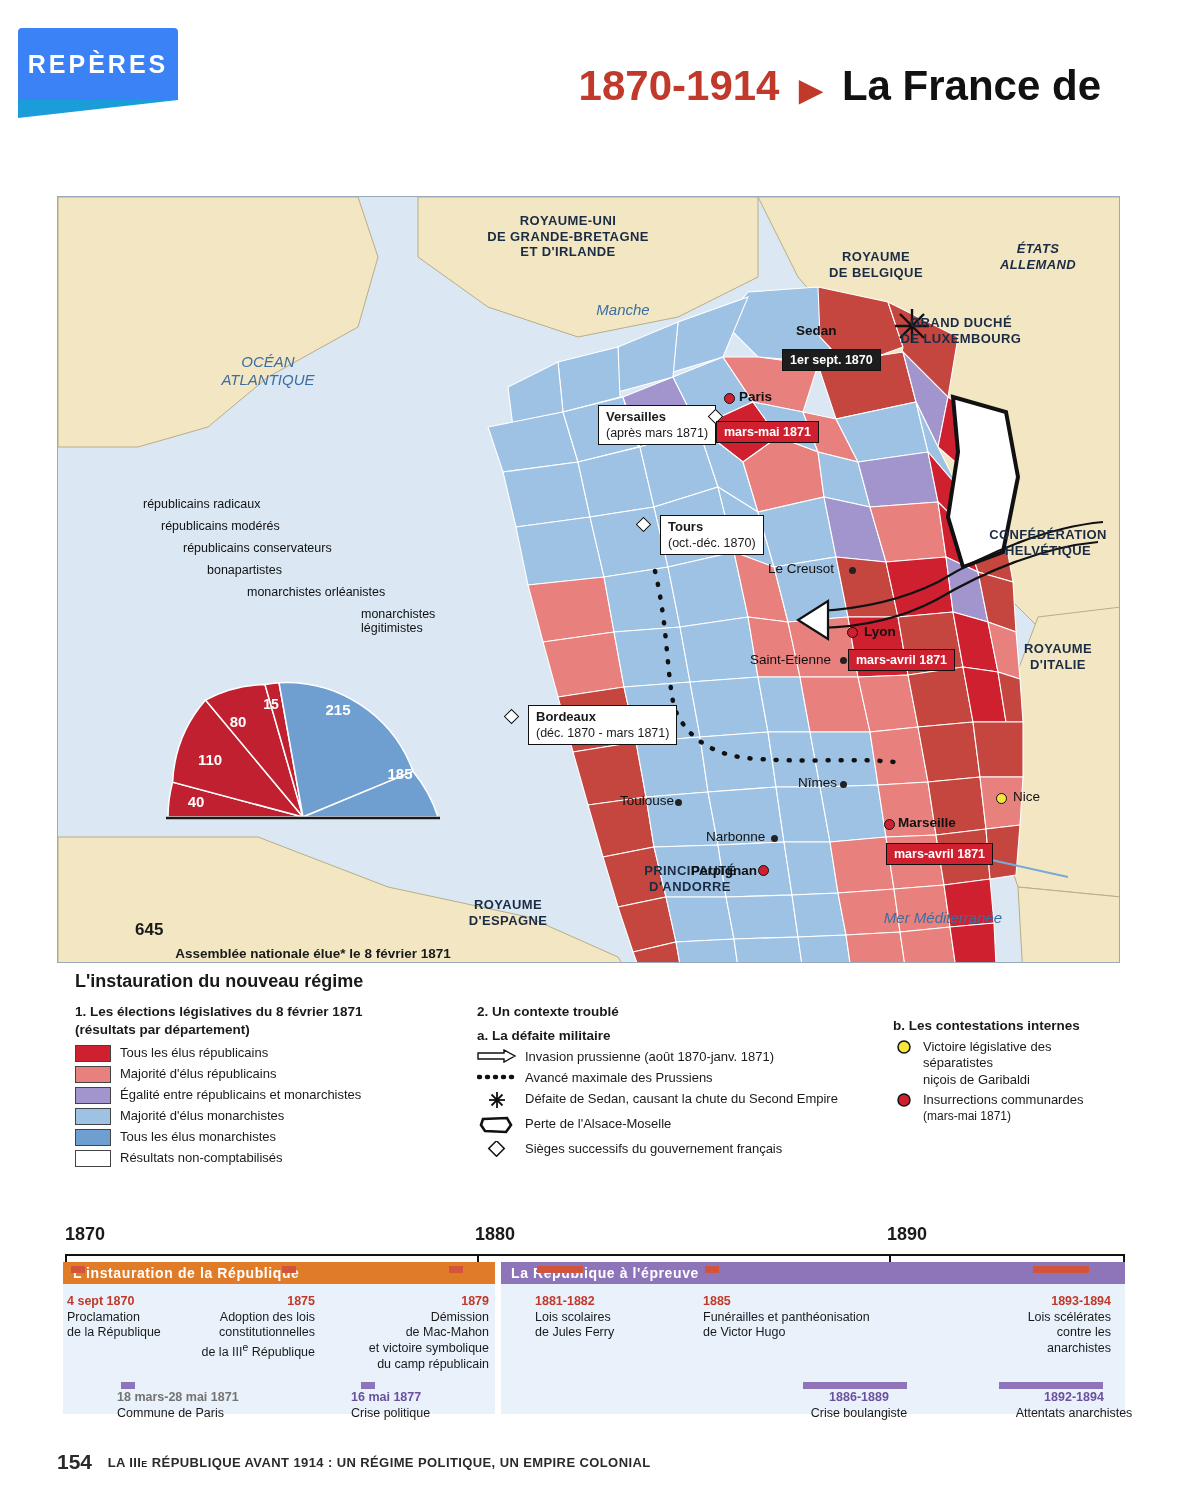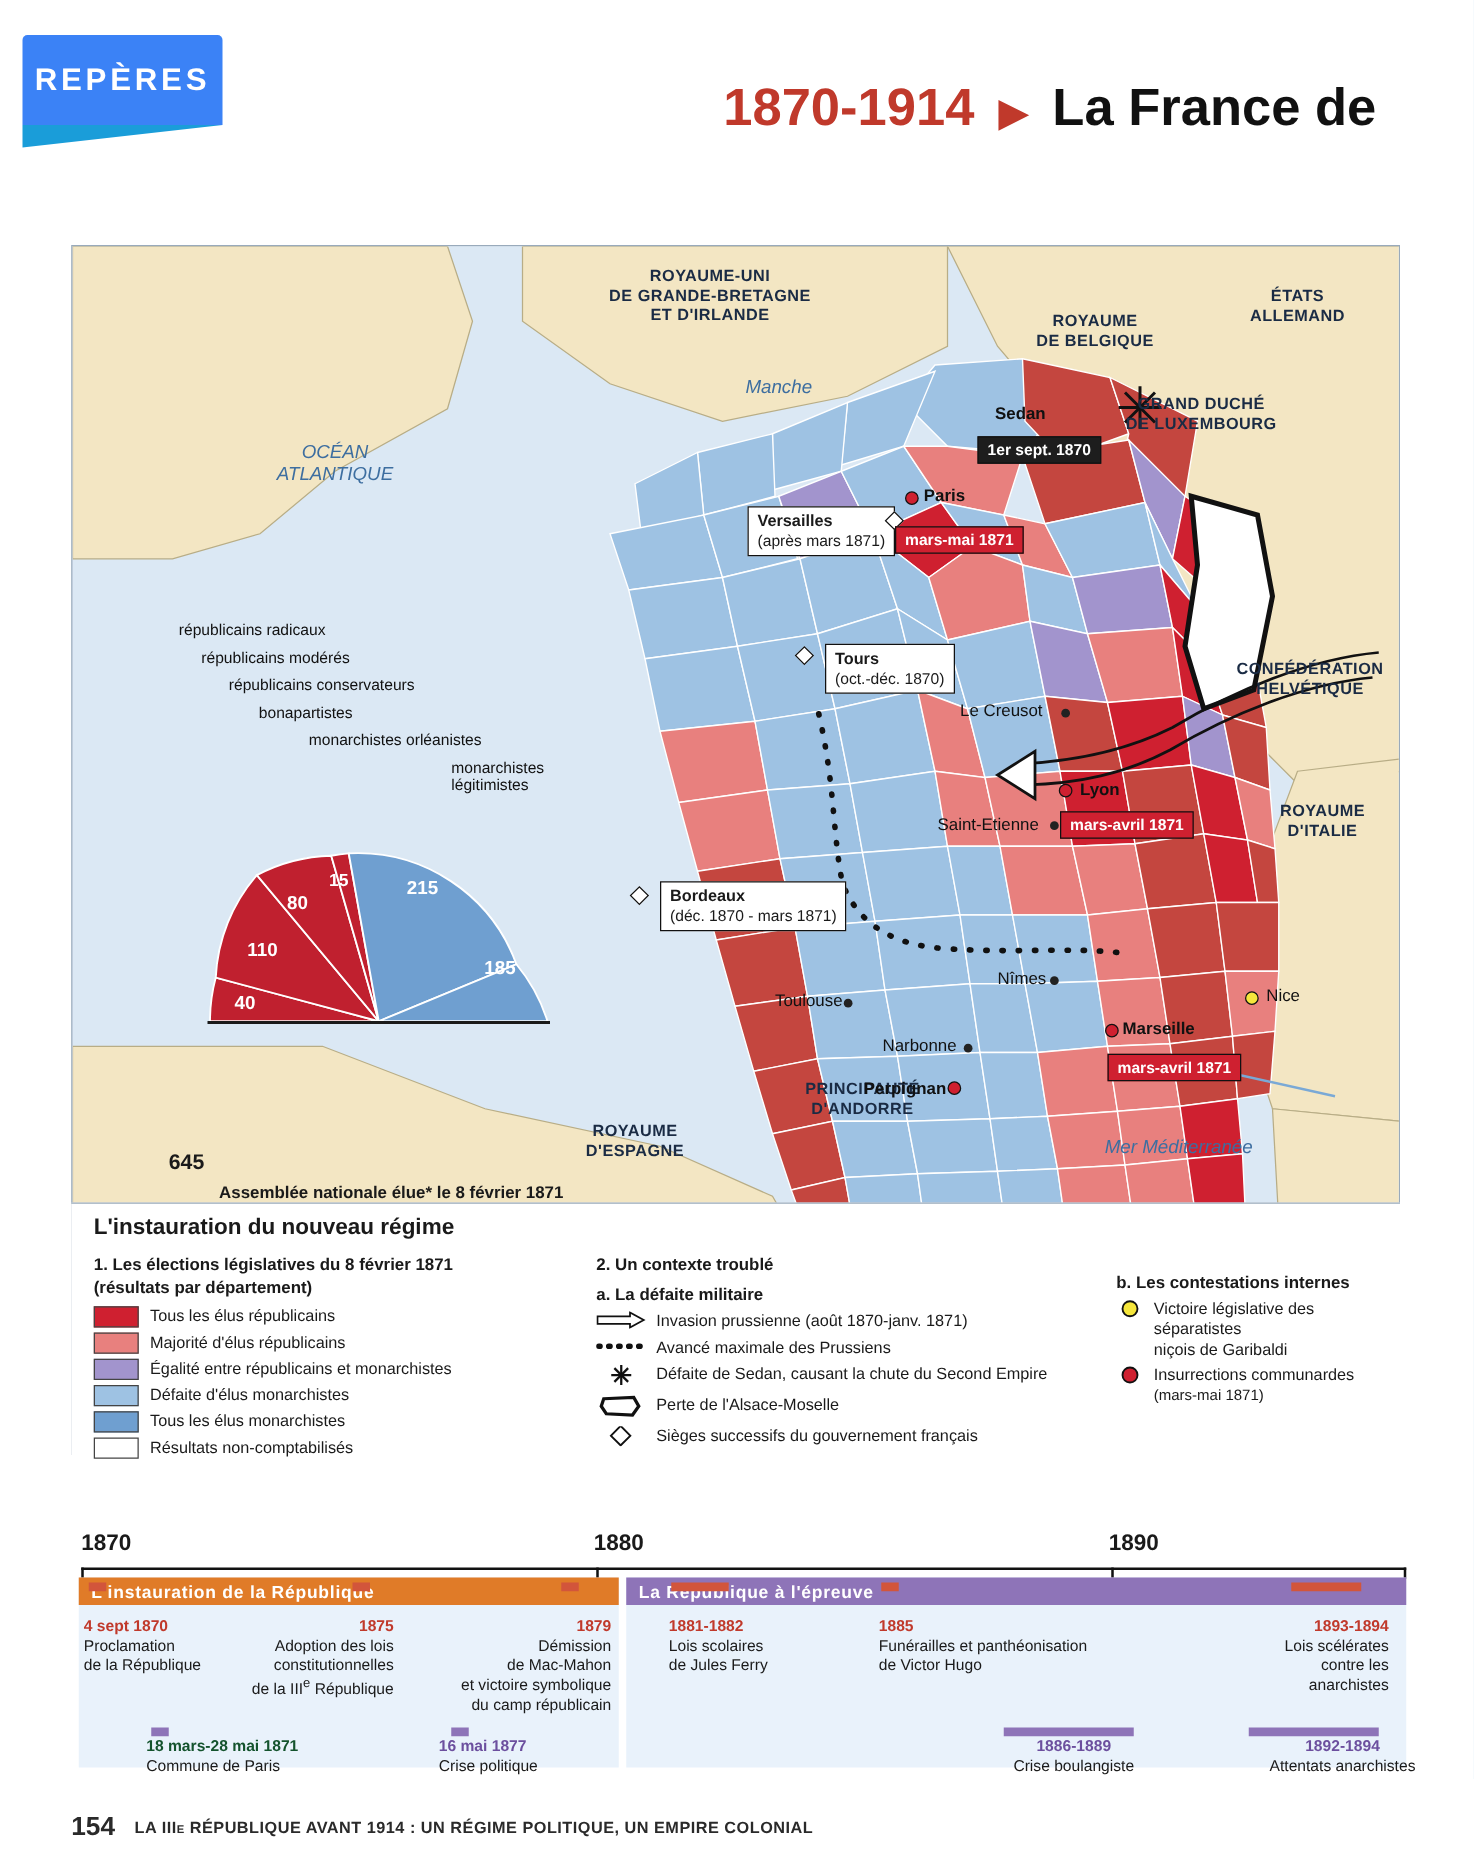--- a/index.html
+++ b/index.html
@@ -401,21 +401,21 @@
       <line x1="837" y1="129" x2="871" y2="129"></line>
       <line x1="842" y1="117" x2="866" y2="141"></line>
       <line x1="866" y1="117" x2="842" y2="141"></line>
     </g>
 
     <line x1="920" y1="660" x2="1010" y2="680" stroke="#7aa9d6" stroke-width="2"></line>
   </svg>
 
   <div class="map-label" style="left:400px; top:16px; width:220px;">ROYAUME-UNI<br>DE GRANDE-BRETAGNE<br>ET D'IRLANDE</div>
   <div class="map-label" style="left:728px; top:52px; width:180px;">ROYAUME<br>DE BELGIQUE</div>
-  <div class="map-label" style="left:900px; top:32px; width:160px;">ÉTATS<br>ALLEMAND</div>
+  <div class="map-label" style="left:900px; top:44px; width:160px;font-style:italic;">ÉTATS<br>ALLEMAND</div>
   <div class="map-label" style="left:808px; top:118px; width:190px;">GRAND DUCHÉ<br>DE LUXEMBOURG</div>
   <div class="map-label" style="left:910px; top:330px; width:160px;">CONFÉDÉRATION<br>HELVÉTIQUE</div>
   <div class="map-label" style="left:930px; top:444px; width:140px;">ROYAUME<br>D'ITALIE</div>
   <div class="map-label" style="left:360px; top:700px; width:180px;">ROYAUME<br>D'ESPAGNE</div>
   <div class="map-label" style="left:552px; top:666px; width:160px;">PRINCIPAUTÉ<br>D'ANDORRE</div>
 
   <div class="sea-label" style="left:500px; top:104px; width:130px;">Manche</div>
   <div class="sea-label" style="left:130px; top:156px; width:160px;">OCÉAN<br>ATLANTIQUE</div>
   <div class="sea-label" style="left:790px; top:712px; width:190px;">Mer Méditerranée</div>
 
@@ -517,21 +517,21 @@
     <div class="leg-row">
       <span class="leg-swatch" style="background:#e8807e"></span>
       <span class="leg-txt">Majorité d'élus républicains</span>
     </div>
     <div class="leg-row">
       <span class="leg-swatch" style="background:#a294cd"></span>
       <span class="leg-txt">Égalité entre républicains et monarchistes</span>
     </div>
     <div class="leg-row">
       <span class="leg-swatch" style="background:#9ec2e3"></span>
-      <span class="leg-txt">Défaite d'élus monarchistes</span>
+      <span class="leg-txt">Majorité d'élus monarchistes</span>
     </div>
     <div class="leg-row">
       <span class="leg-swatch" style="background:#6f9fd0"></span>
       <span class="leg-txt">Tous les élus monarchistes</span>
     </div>
     <div class="leg-row">
       <span class="leg-swatch" style="background:#ffffff"></span>
       <span class="leg-txt">Résultats non-comptabilisés</span>
     </div>
   </div>
@@ -632,21 +632,21 @@
       <span class="d" style="color:#c0392b">1875</span><br>
       <span>Adoption des lois<br>constitutionnelles<br>de la III<sup>e</sup> République</span>
     </div>
     <div class="tl-ev" style="left:250px; top:32px; width:176px; text-align:right;">
       <span class="d" style="color:#c0392b">1879</span><br>
       <span>Démission<br>de Mac-Mahon<br>et victoire symbolique<br>du camp républicain</span>
     </div>
 
     <div class="tl-bar" style="background:#8e74b8; left:58px; top:120px; width:14px;"></div>
     <div class="tl-ev" style="left:54px; top:128px; width:170px;">
-      <span class="d" style="color:#14532d">18 mars-28 mai 1871</span><br>
+      <span class="d" style="color:#737373">18 mars-28 mai 1871</span><br>
       <span>Commune de Paris</span>
     </div>
     <div class="tl-bar" style="background:#8e74b8; left:298px; top:120px; width:14px;"></div>
     <div class="tl-ev" style="left:288px; top:128px; width:120px;">
       <span class="d" style="color:#6c4f9e">16 mai 1877</span><br>
       <span>Crise politique</span>
     </div>
   </div>
 
   <div class="tl-band" style="left:444px; width:624px;">

